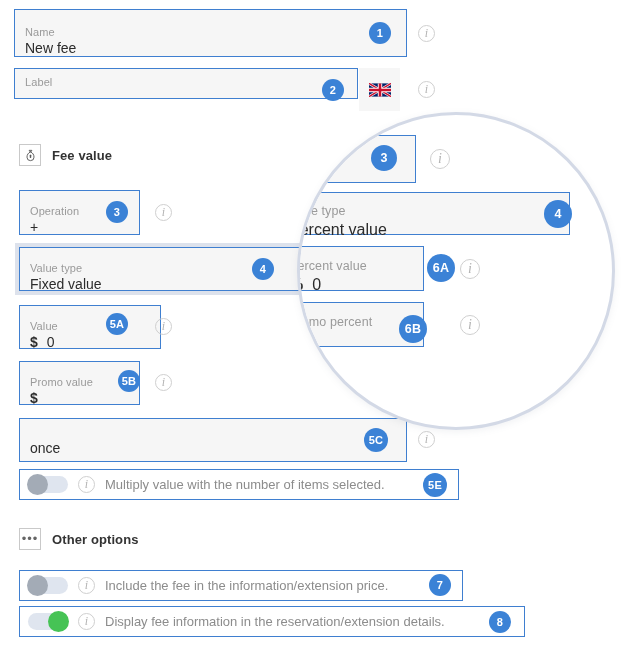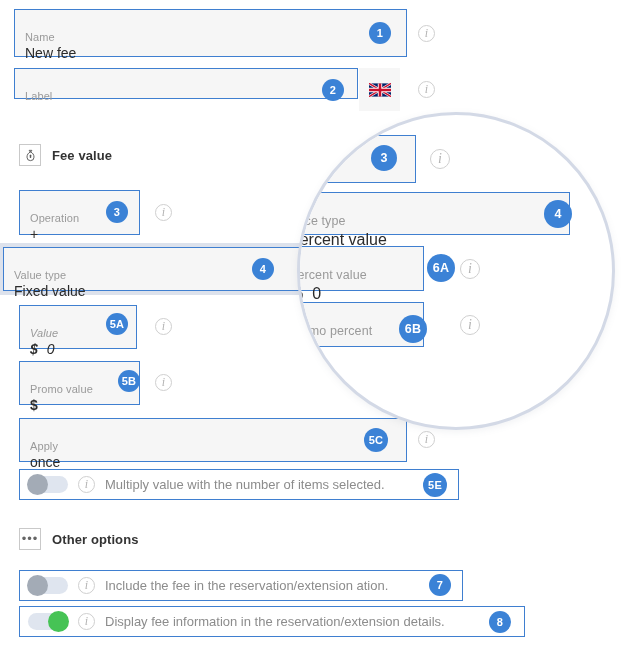--- a/index.html
+++ b/index.html
@@ -22,20 +22,21 @@
   }
 
   
   .field {
     position: absolute;
     box-sizing: border-box;
     background: #f6f6f6;
     border: 1px solid #3f7fd0;
     display: flex;
     flex-direction: column;
+    justify-content: center;
     padding: 20px 10px 5px 10px;
   }
   .field .f-label {
     font-size: 11px;
     color: #9a9a9a;
     line-height: 14px;
     letter-spacing: .1px;
   }
   .field .f-value {
     font-size: 14px;
@@ -240,48 +241,47 @@
     <span class="sh-title">Fee value</span>
   </div>
 
   <div class="field" style="left:19px; top:190px; width:121px; height:45px;">
     <div class="f-label">Operation</div>
     <div class="f-value">+</div>
   </div>
   <div class="badge small" style="left:106px; top:201px;">3</div>
   <div class="info-icon" style="left:155px; top:204px;">i</div>
 
-  <div class="field focused" style="left:3px; top:247px; width:312px; height:44px;">
+  <div class="field focused" style="left:19px; top:247px; width:312px; height:44px;">
     <div class="f-label">Value type</div>
     <div class="f-value">Fixed value</div>
   </div>
   <div class="badge small" style="left:252px; top:258px;">4</div>
 
-  <div class="field" style="left:19px; top:305px; width:118px; height:44px;font-style:italic;">
+  <div class="field" style="left:19px; top:305px; width:142px; height:44px;">
     <div class="f-label">Value</div>
     <div class="f-value">
       <span class="sym">$</span>
       <span>0</span>
     </div>
   </div>
   <div class="badge small" style="left:106px; top:313px;">5A</div>
   <div class="info-icon" style="left:155px; top:318px;">i</div>
 
   <div class="field" style="left:19px; top:361px; width:121px; height:44px;">
     <div class="f-label">Promo value</div>
     <div class="f-value">
       <span class="sym">$</span>
       <span></span>
     </div>
   </div>
   <div class="badge small" style="left:106px; top:370px;margin-left:12px;">5B</div>
   <div class="info-icon" style="left:155px; top:374px;">i</div>
 
   <div class="field" style="left:19px; top:418px; width:388px; height:44px;">
-    <div class="f-label">Apply</div>
     <div class="f-value">once</div>
   </div>
   <div class="badge wide" style="left:364px; top:428px;">5C</div>
   <div class="info-icon" style="left:418px; top:431px;">i</div>
 
   <div class="toggle-row" style="left:19px; top:469px; width:440px; height:31px;">
     <span class="switch off">
       <span class="knob"></span>
     </span>
     <span class="info-icon" style="position:relative; left:0; top:0; flex:0 0 auto;">i</span>
@@ -294,21 +294,21 @@
       <span class="dots">•••</span>
     </span>
     <span class="sh-title">Other options</span>
   </div>
 
   <div class="toggle-row" style="left:19px; top:570px; width:444px; height:31px;">
     <span class="switch off">
       <span class="knob"></span>
     </span>
     <span class="info-icon" style="position:relative; left:0; top:0; flex:0 0 auto;">i</span>
-    <span class="t-text">Include the fee in the reservation/extension ation.</span>
+    <span class="t-text">Include the fee in the information/extension price.</span>
   </div>
   <div class="badge small" style="left:429px; top:574px;">7</div>
 
   <div class="toggle-row" style="left:19px; top:606px; width:506px; height:31px;">
     <span class="switch on">
       <span class="knob"></span>
     </span>
     <span class="info-icon" style="position:relative; left:0; top:0; flex:0 0 auto;">i</span>
     <span class="t-text">Display fee information in the reservation/extension details.</span>
   </div>

